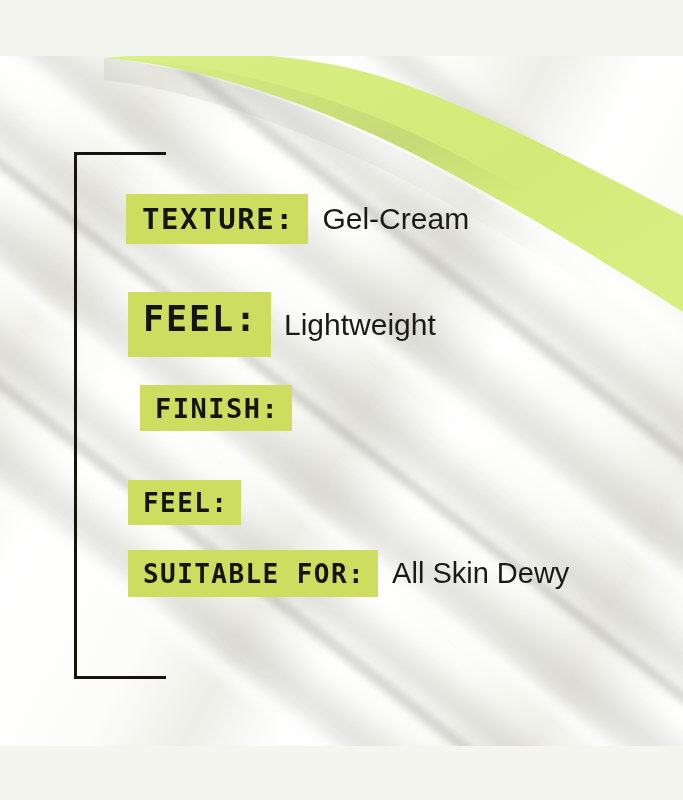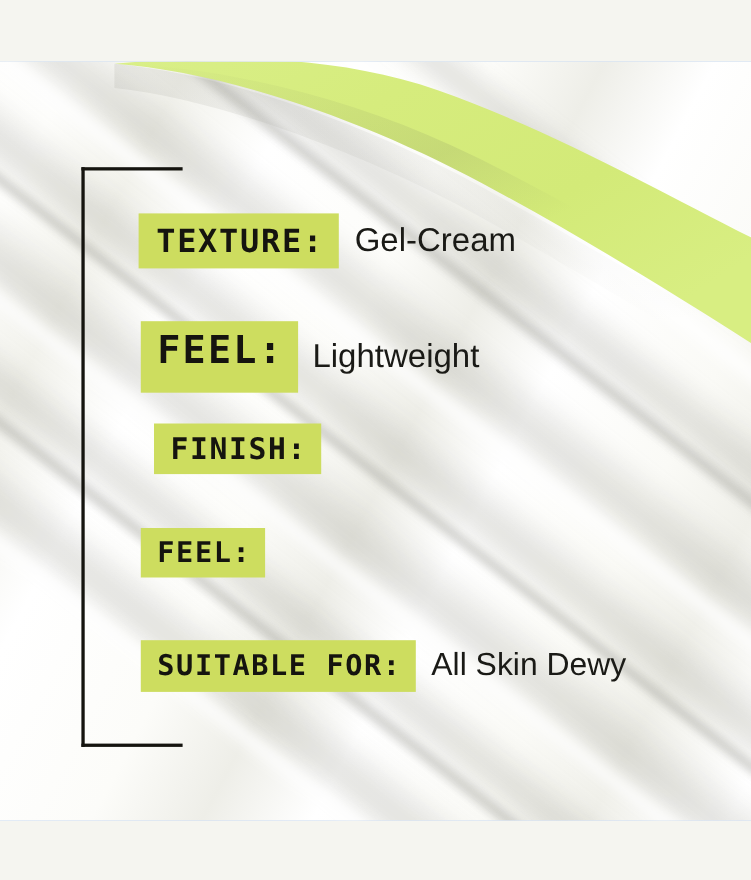--- a/index.html
+++ b/index.html
@@ -189,21 +189,21 @@
     font-family: "Liberation Sans", sans-serif;
     font-weight: 400;
     line-height: 1;
   }
 
   
   .row-texture   { left: 126px; top: 194px; }
   .row-feel      { left: 128px; top: 292px; }
   .row-finish    { left: 128px; top: 385px; padding-left: 12px; }
   .row-smell     { left: 128px; top: 480px; }
-  .row-suitable  { left: 128px; top: 582px; }
+  .row-suitable  { left: 128px; top: 550px; }
 
   .row-texture  .label { font-size: 29px; padding: 11px 14px 10px 16px; }
   .row-texture  .value { font-size: 30px; margin-left: 14px; }
 
   .row-feel     .label { font-size: 35px; padding: 10px 13px 20px 15px; }
   .row-feel     .value { font-size: 30px; margin-left: 13px; }
 
   .row-finish   .label { font-size: 27px; padding: 10px 13px 9px 15px; }
   .row-finish   .value { font-size: 28px; margin-left: 16px; }
 

